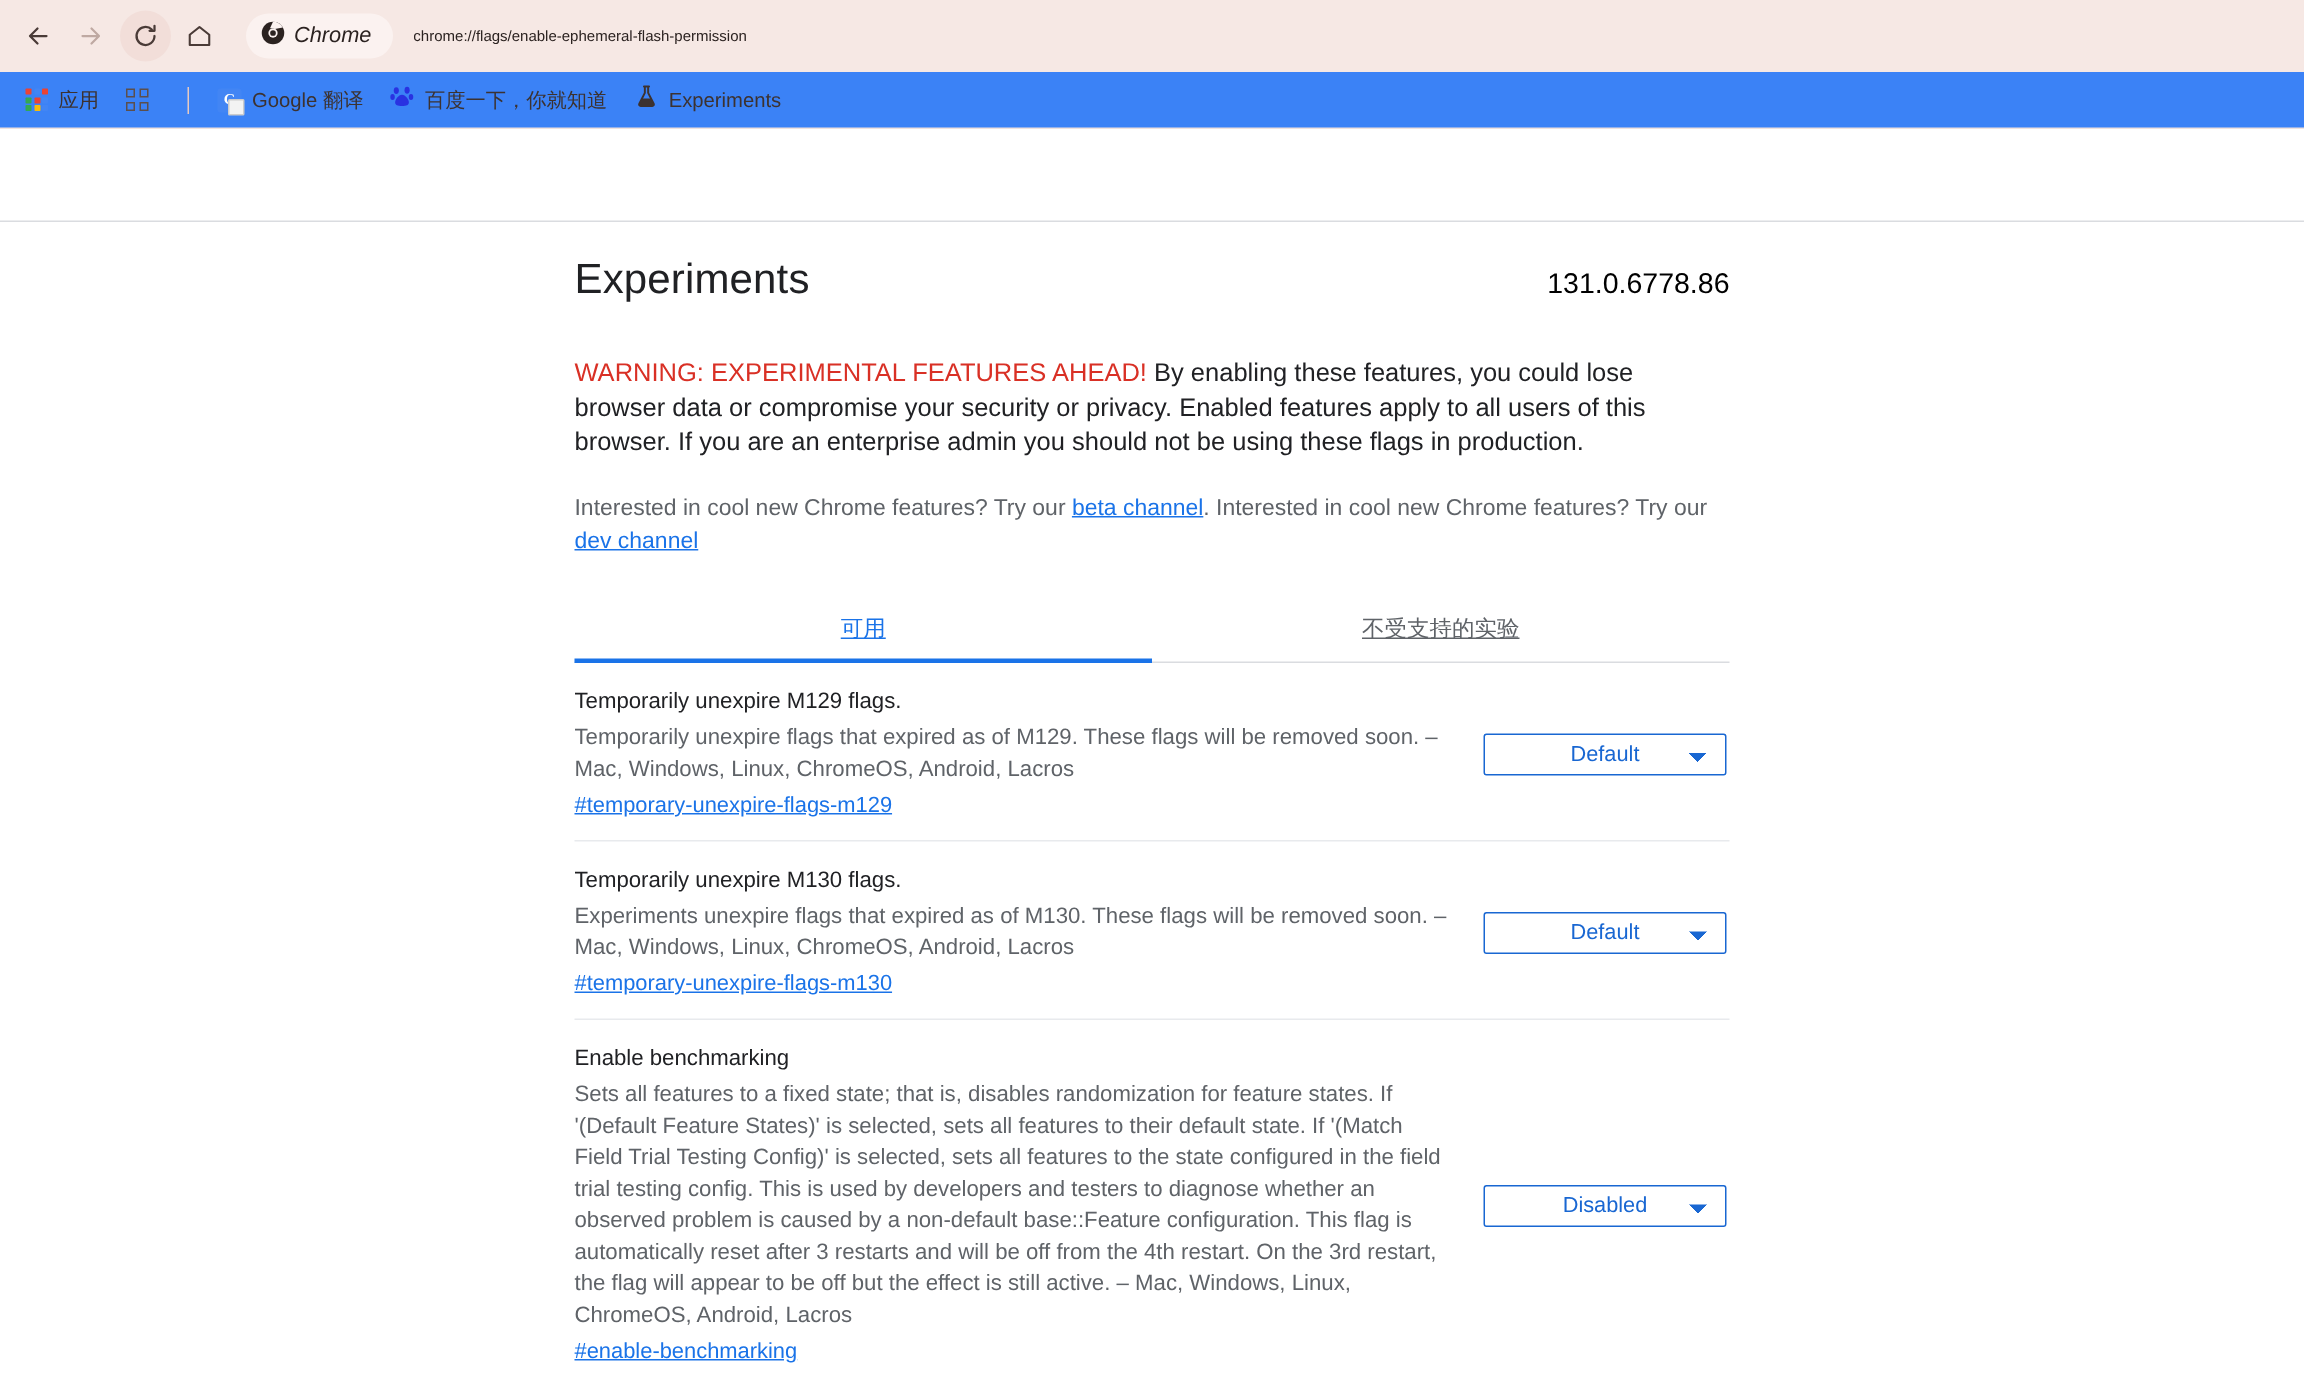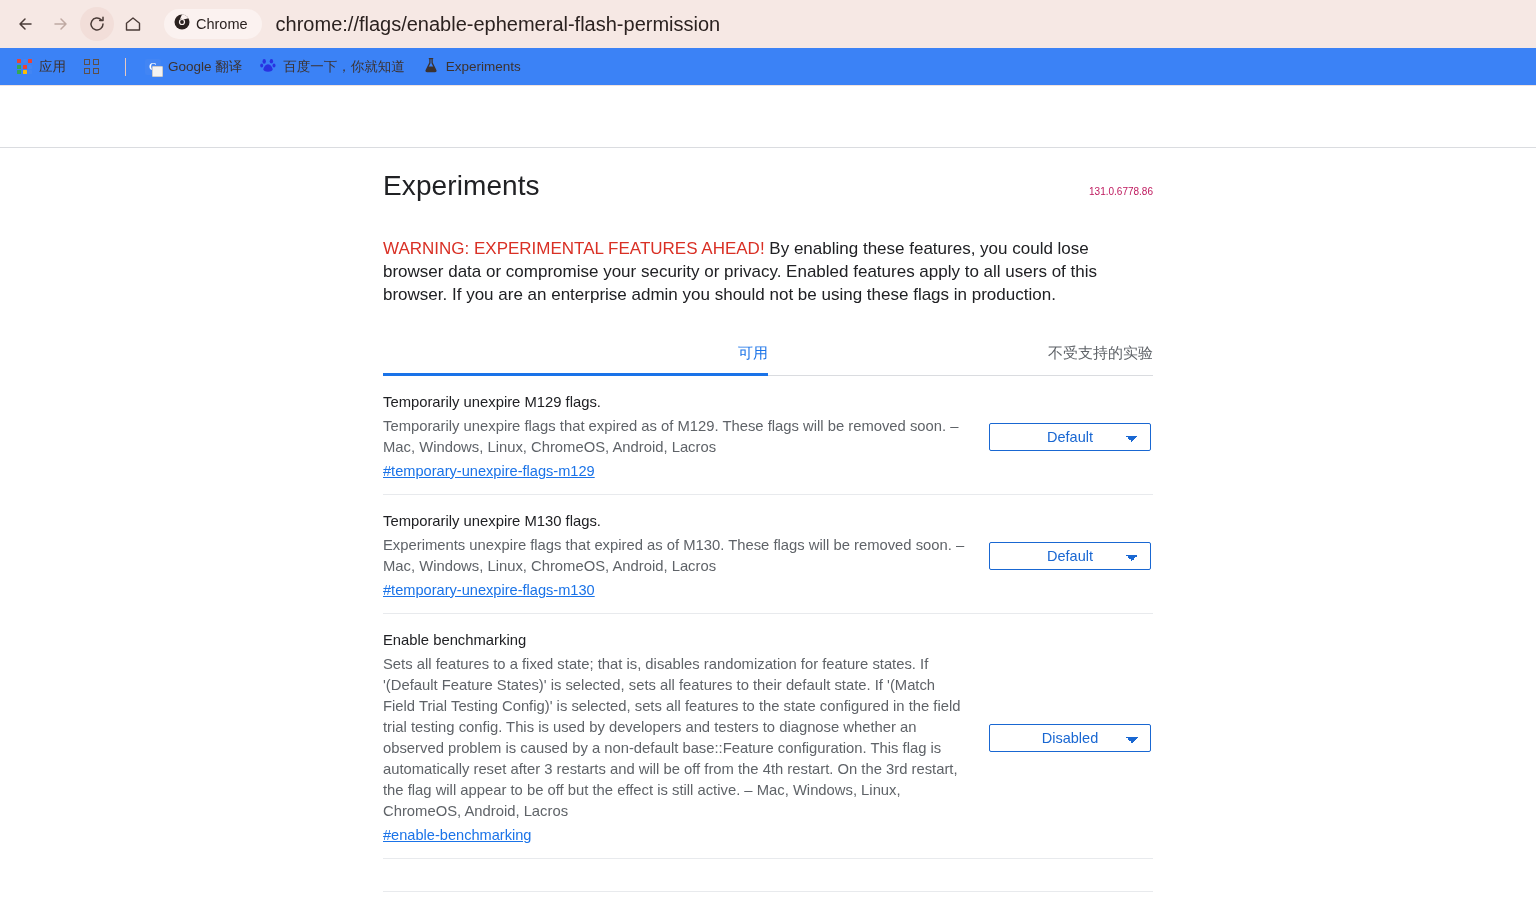--- a/index.html
+++ b/index.html
@@ -46,23 +46,24 @@
     background: #fbf2f0;
     border-radius: 16px;
     height: 30px;
     padding: 0 14px 0 10px;
     flex: 0 0 auto;
   }
   .chip-label {
     font-size: 14.5px;
     color: #2b2220;
     white-space: nowrap;
+    font-style: italic;
   }
   .url-text {
-    font-size: 20px;
+    font-size: 10px;
     color: #2b2220;
     margin-left: 14px;
     white-space: nowrap;
     overflow: hidden;
     text-overflow: ellipsis;
   }
 
   
   .bookmarks-bar {
     height: 38px;
@@ -202,22 +203,22 @@
     justify-content: space-between;
   }
   .page-title {
     font-size: 28px;
     font-weight: normal;
     color: #202124;
     margin: 0;
     letter-spacing: 0.1px;
   }
   .version {
-    font-size: 10px;
-    color: #be185d;
+    font-size: 19px;
+    color: #000000;
   }
   .warning-p {
     margin: 35px 0 0 0;
     font-size: 17px;
     line-height: 23px;
     color: #202124;
   }
   .warning-strong { color: #d93025; }
   .channel-p {
     margin: 22px 0 0 0;
@@ -227,26 +228,27 @@
   }
   .channel-p a { color: #1a73e8; }
 
   .tabs {
     margin-top: 28px;
     display: flex;
     border-bottom: 1px solid #dadce0;
   }
   .tab {
     flex: 1 1 0;
-    text-align: right;
+    text-align: center;
     padding: 10px 0 12px 0;
     font-size: 15px;
     color: #5f6368;
     cursor: pointer;
     position: relative;
+    text-decoration: underline;
   }
   .tab.active { color: #1a73e8; }
   .tab.active:after {
     content: "";
     position: absolute;
     left: 0; right: 0; bottom: -1px;
     height: 3px;
     background: #1a73e8;
   }
 
@@ -430,20 +432,23 @@
 
     <div class="title-row">
       <h1 class="page-title">Experiments</h1>
       <span class="version">131.0.6778.86</span>
     </div>
 
     <p class="warning-p">
       <span class="warning-strong">WARNING: EXPERIMENTAL FEATURES AHEAD!</span><span> By enabling these features, you could lose browser data or compromise your security or privacy. Enabled features apply to all users of this browser. If you are an enterprise admin you should not be using these flags in production.</span>
     </p>
 
+    <p class="channel-p">
+      <span>Interested in cool new Chrome features? Try our </span><a href="#">beta channel</a><span>. Interested in cool new Chrome features? Try our </span><a href="#">dev channel</a>
+    </p>
 
     <div class="tabs">
       <div class="tab active">可用</div>
       <div class="tab">不受支持的实验</div>
     </div>
 
     <div class="flag-row">
       <div class="flag-main">
         <h3 class="flag-name">Temporarily unexpire M129 flags.</h3>
         <p class="flag-desc">Temporarily unexpire flags that expired as of M129. These flags will be removed soon. – Mac, Windows, Linux, ChromeOS, Android, Lacros</p>

